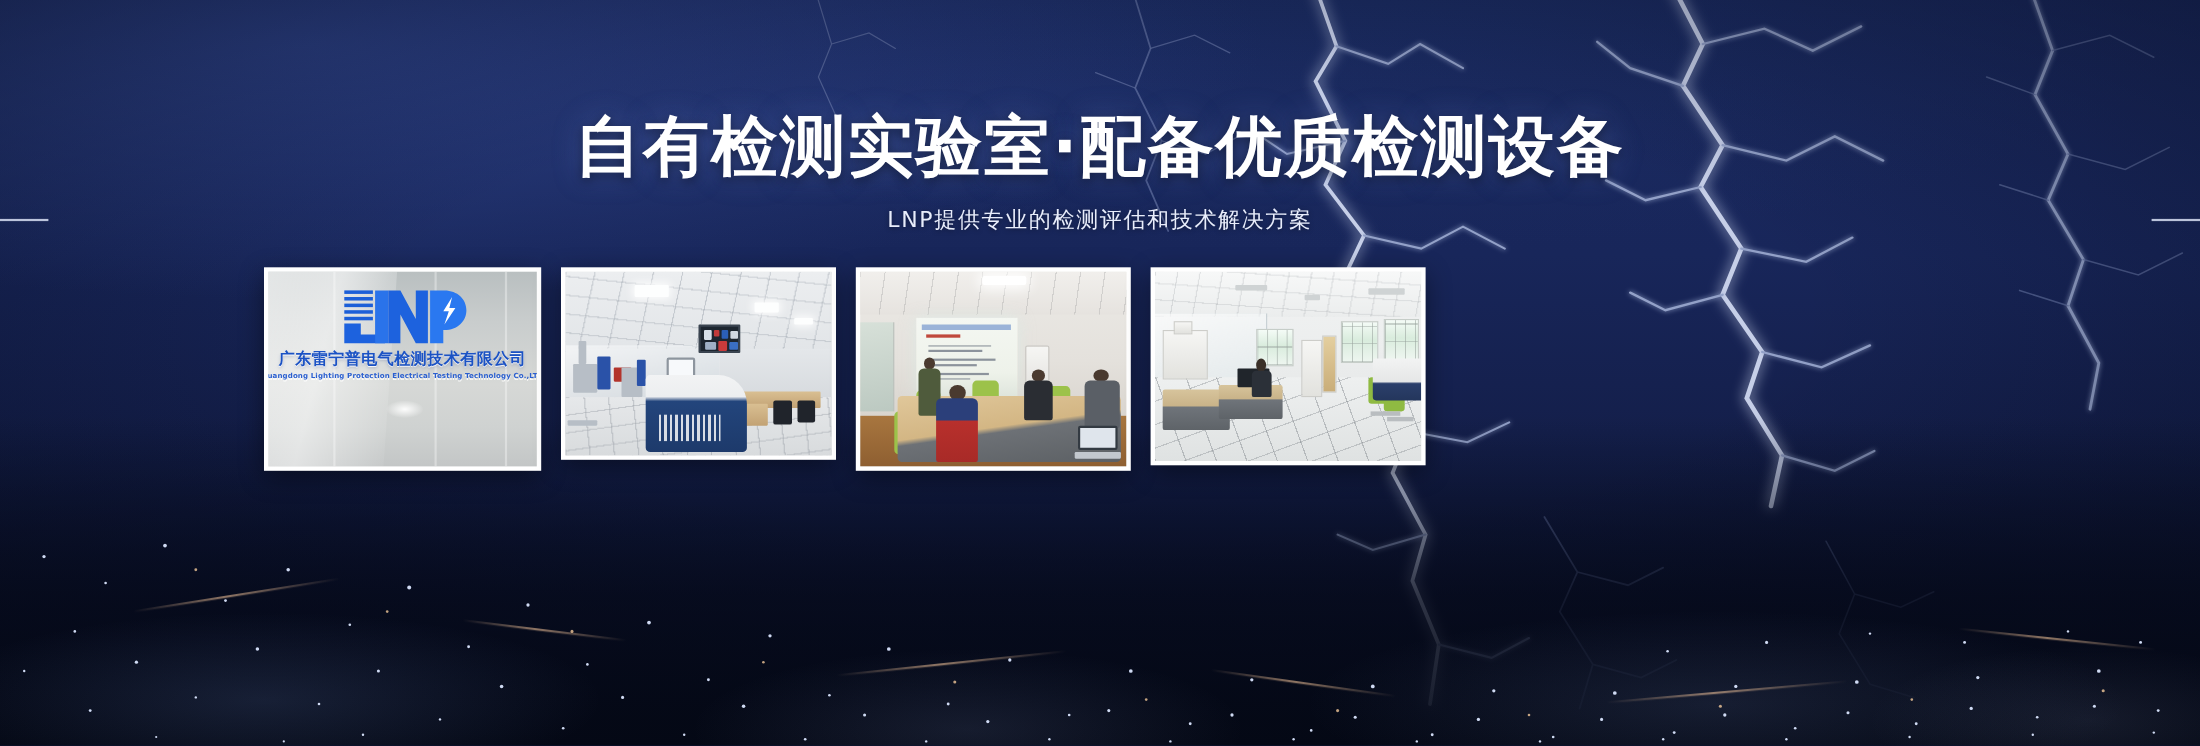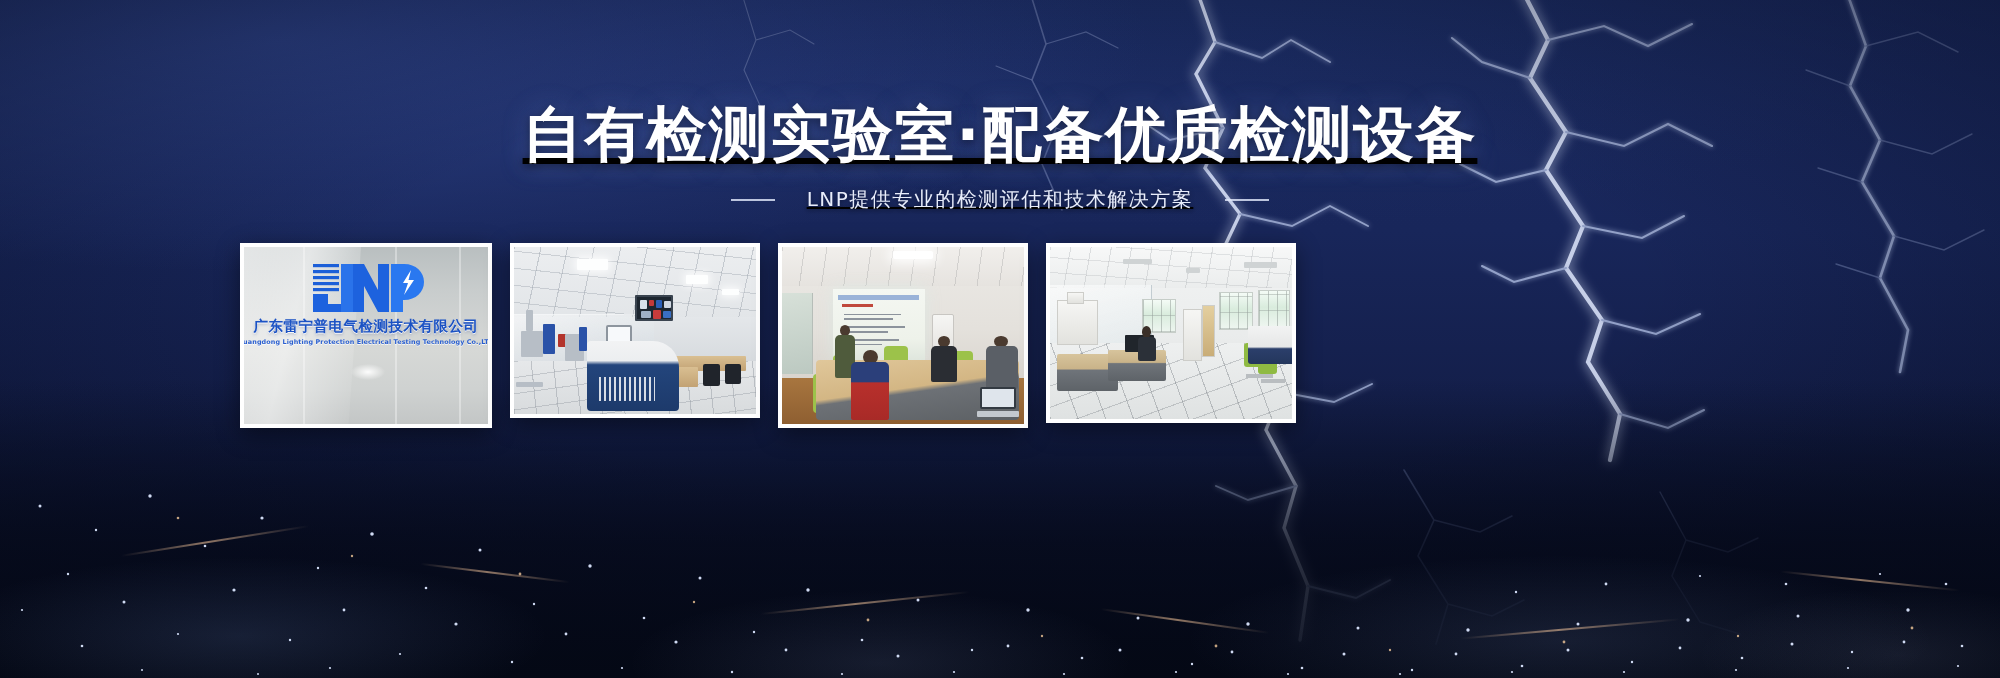--- a/index.html
+++ b/index.html
@@ -56,35 +56,34 @@
     position:absolute; height:2px; border-radius:2px;
     background:linear-gradient(90deg, rgba(255,205,150,0) 0%, rgba(255,205,160,.55) 45%, rgba(255,225,190,0) 100%);
     filter:blur(.6px);
   }
 
   
   .hero {
     position:absolute; left:0; right:0; top:0;
     text-align:center;
     z-index:6;
-    text-decoration:underline;
   }
   .headline {
     margin-top:104px;
     font-size:60px;
     line-height:1;
     font-weight:700;
     color:#ffffff;
     letter-spacing:2px;
     text-shadow:0 2px 10px rgba(0,0,0,.45), 0 0 26px rgba(120,150,230,.35);
     font-family:"DejaVu Sans","Liberation Sans",sans-serif;
   }
   .subline {
     margin-top:22px;
-    display:flex; align-items:center; justify-content:center;
+    display:flex; align-items:center; justify-content:space-between;
     gap:32px;
   }
   .dash {
     display:block;
     width:44px; height:2px;
     background:rgba(225,232,250,.82);
   }
   .subtitle {
     font-size:20px;
     color:#e8edfb;

